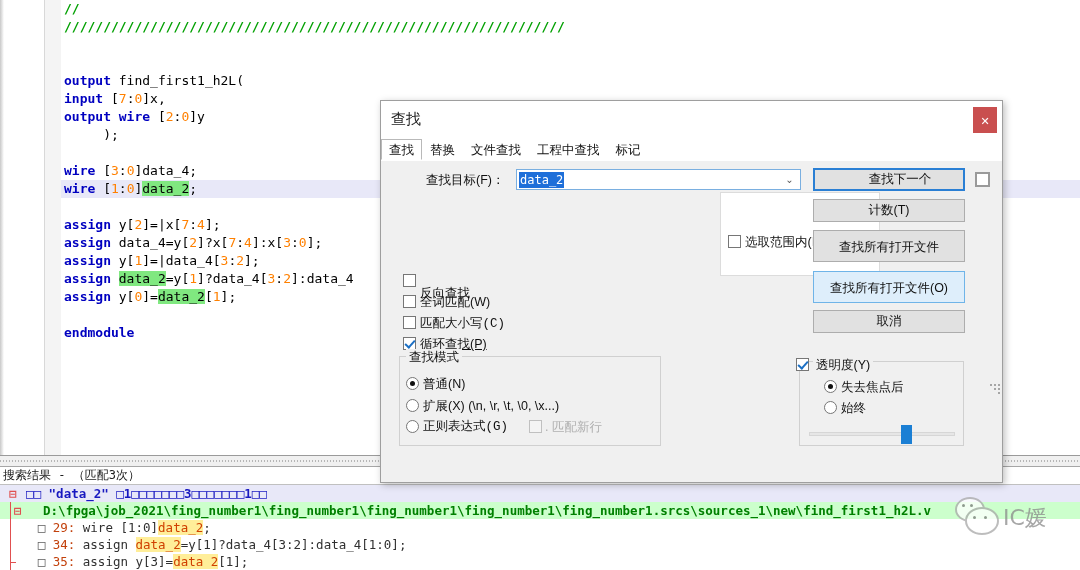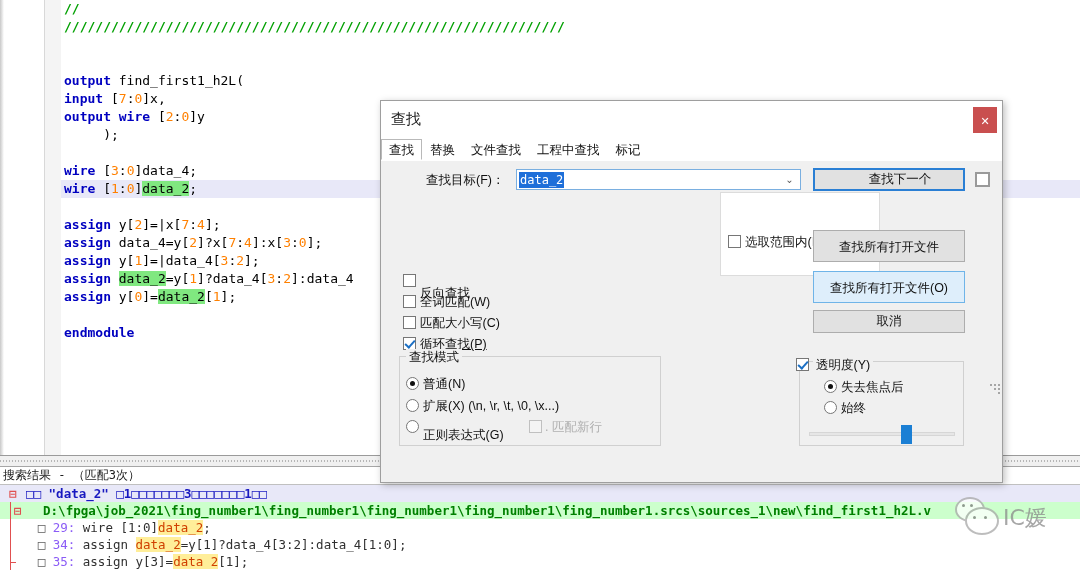--- a/index.html
+++ b/index.html
@@ -36,21 +36,21 @@
   #results-head{position:absolute;left:0;top:11px;width:1080px;height:17px;line-height:17px;
       font-family:"DejaVu Sans Mono","Liberation Mono",monospace;font-size:12px;color:#202020;padding-left:3px;border-bottom:1px solid #c0c0c0;}
   #results-body{position:absolute;left:0;top:29px;width:1080px;height:86px;overflow:hidden;
       font-family:"DejaVu Sans Mono","Liberation Mono",monospace;font-size:12.5px;}
   .res-row{height:17px;line-height:17px;white-space:pre;position:relative;}
   .res-row.r0{background:#e8e8f8;font-weight:bold;color:#1818c0;}
   .res-row.r1{background:#ccffcc;font-weight:bold;color:#008000;}
   .res-row.r2{background:#fff;color:#303030;}
   .tree{display:inline-block;width:26px;color:#e05050;text-align:center;}
   .tree2{display:inline-block;width:14px;color:#e05050;}
-  .resnum{color:#8b5cf6;}
+  .resnum{color:#c2410c;}
   .reshl{background:#ffee99;color:#d04000;}
   .chk{display:inline-block;color:#606060;}
   .vline{position:absolute;left:10px;top:0;width:1px;height:17px;background:#e05050;}
 
   
   #dlg{position:absolute;left:380px;top:100px;width:621px;height:381px;
        background:#f0f0f0;border:1px solid #9e9e9e;box-shadow:2px 2px 7px rgba(0,0,0,.25);}
   #dlg-title{position:absolute;left:0;top:0;width:621px;height:38px;background:#ffffff;}
   #dlg-title .t{position:absolute;left:10px;top:9px;font-size:15px;color:#202020;}
   #dlg-close{position:absolute;right:5px;top:6px;width:24px;height:26px;background:#c94f4f;
@@ -172,44 +172,45 @@
       <div class="val">data_2</div>
       <div class="arrow">⌄</div>
     </div>
 
     <div class="cbx" id="cb-sel" style="left:347px;top:74px;"></div>
     <div class="lbl" style="left:364px;top:73px;">选取范围内(I)</div>
 
     <button class="btn primary" style="left:432px;top:7px;width:152px;height:23px;">查找下一个</button>
     <div class="cbx big" style="left:594px;top:11px;"></div>
 
+    <button class="btn" style="left:432px;top:38px;width:152px;height:23px;">计数(T)</button>
     <button class="btn" style="left:432px;top:69px;width:152px;height:32px;line-height:30px;">查找所有打开文件</button>
     <button class="btn focusbox" style="left:432px;top:110px;width:152px;height:32px;line-height:30px;">查找所有打开文件(O)</button>
     <button class="btn" style="left:432px;top:149px;width:152px;height:23px;">取消</button>
 
     <div id="opt-list">
         <div class="cbx" style="left: 22px; top: 113px;"></div>
         <div class="lbl" style="left: 39px; top: 124px;">反向查找</div>
         <div class="cbx" style="left: 22px; top: 134px;"></div>
         <div class="lbl" style="left: 39px; top: 133px;">全词匹配(W)</div>
         <div class="cbx" style="left: 22px; top: 155px;"></div>
-        <div class="lbl" style="left: 39px; top: 154px;">匹配大小写(C)</div>
+        <div class="lbl" style="left: 39px; top: 154px; font-family: Liberation Mono, monospace;">匹配大小写(C)</div>
         <div class="cbx checked" style="left: 22px; top: 176px;"></div>
         <div class="lbl" style="left: 39px; top: 175px; text-decoration: underline;">循环查找(P)</div>
       </div>
 
     <div class="grp" style="left:18px;top:195px;width:262px;height:90px;"></div>
     <div class="grp-title" style="left:25px;top:188px;">查找模式</div>
     <div id="mode-list">
         <div class="rdo sel" style="left: 25px; top: 216px;"></div>
         <div class="lbl" style="left: 42px; top: 215px;">普通(N)</div>
         <div class="rdo" style="left: 25px; top: 238px;"></div>
         <div class="lbl" style="left: 42px; top: 237px;">扩展(X) (\n, \r, \t, \0, \x...)</div>
         <div class="rdo" style="left: 25px; top: 259px;"></div>
-        <div class="lbl" style="left: 42px; top: 266px;">正则表达式(G)</div>
+        <div class="lbl" style="left: 42px; top: 257px; font-family: Liberation Mono, monospace;">正则表达式(G)</div>
       </div>
     <div class="cbx disabled" style="left:148px;top:259px;"></div>
     <div class="lbl" style="left:164px;top:258px;color:#b0b0b0;">. 匹配新行</div>
 
     <div class="grp" style="left:418px;top:200px;width:165px;height:85px;"></div>
     <div class="cbx checked" style="left:415px;top:197px;"></div>
     <div class="grp-title" style="left:432px;top:196px;">透明度(Y)</div>
     <div id="trans-list">
         <div class="rdo sel" style="left: 443px; top: 219px;"></div>
         <div class="lbl" style="left: 460px; top: 218px;">失去焦点后</div>

